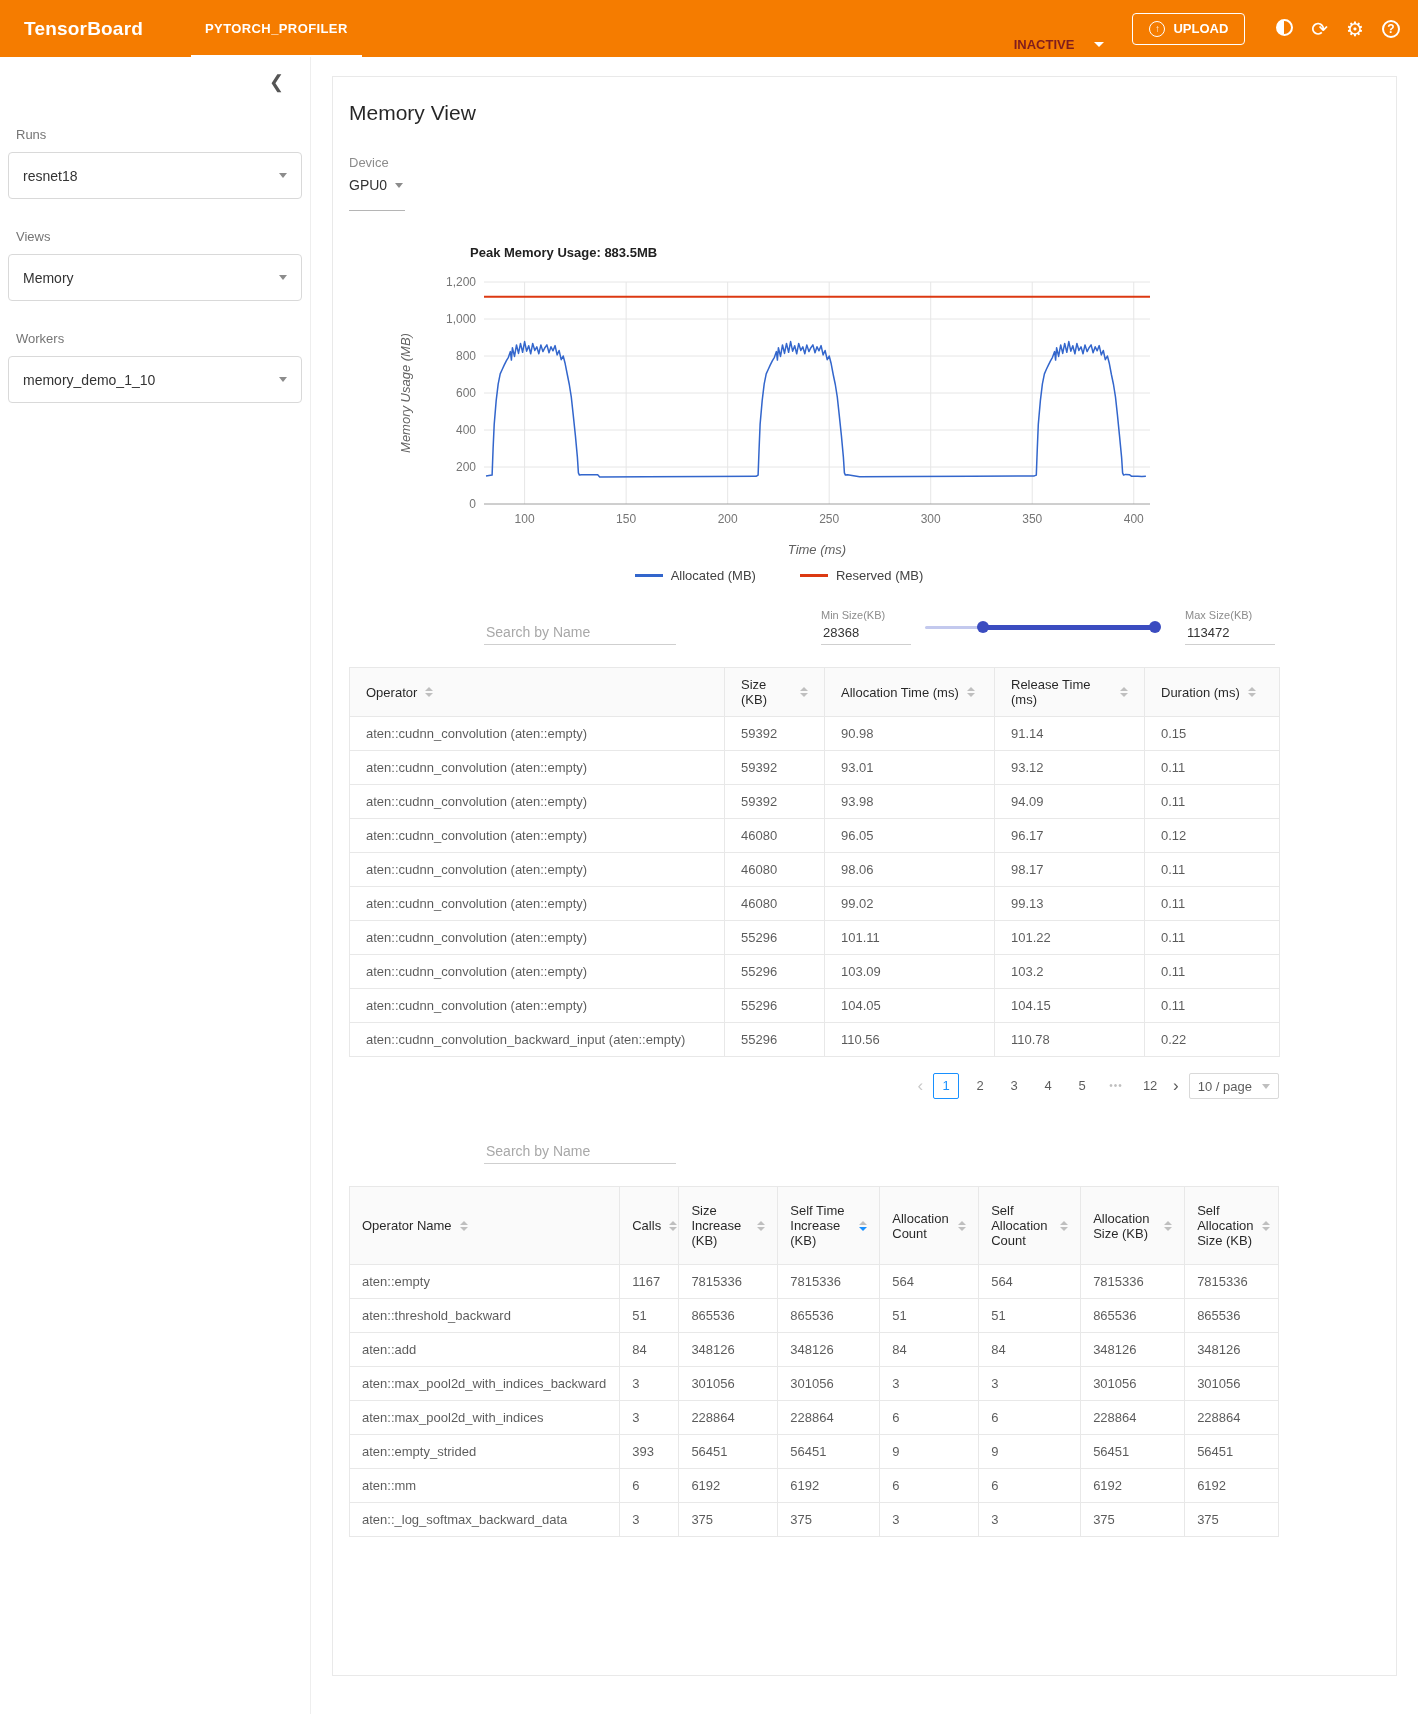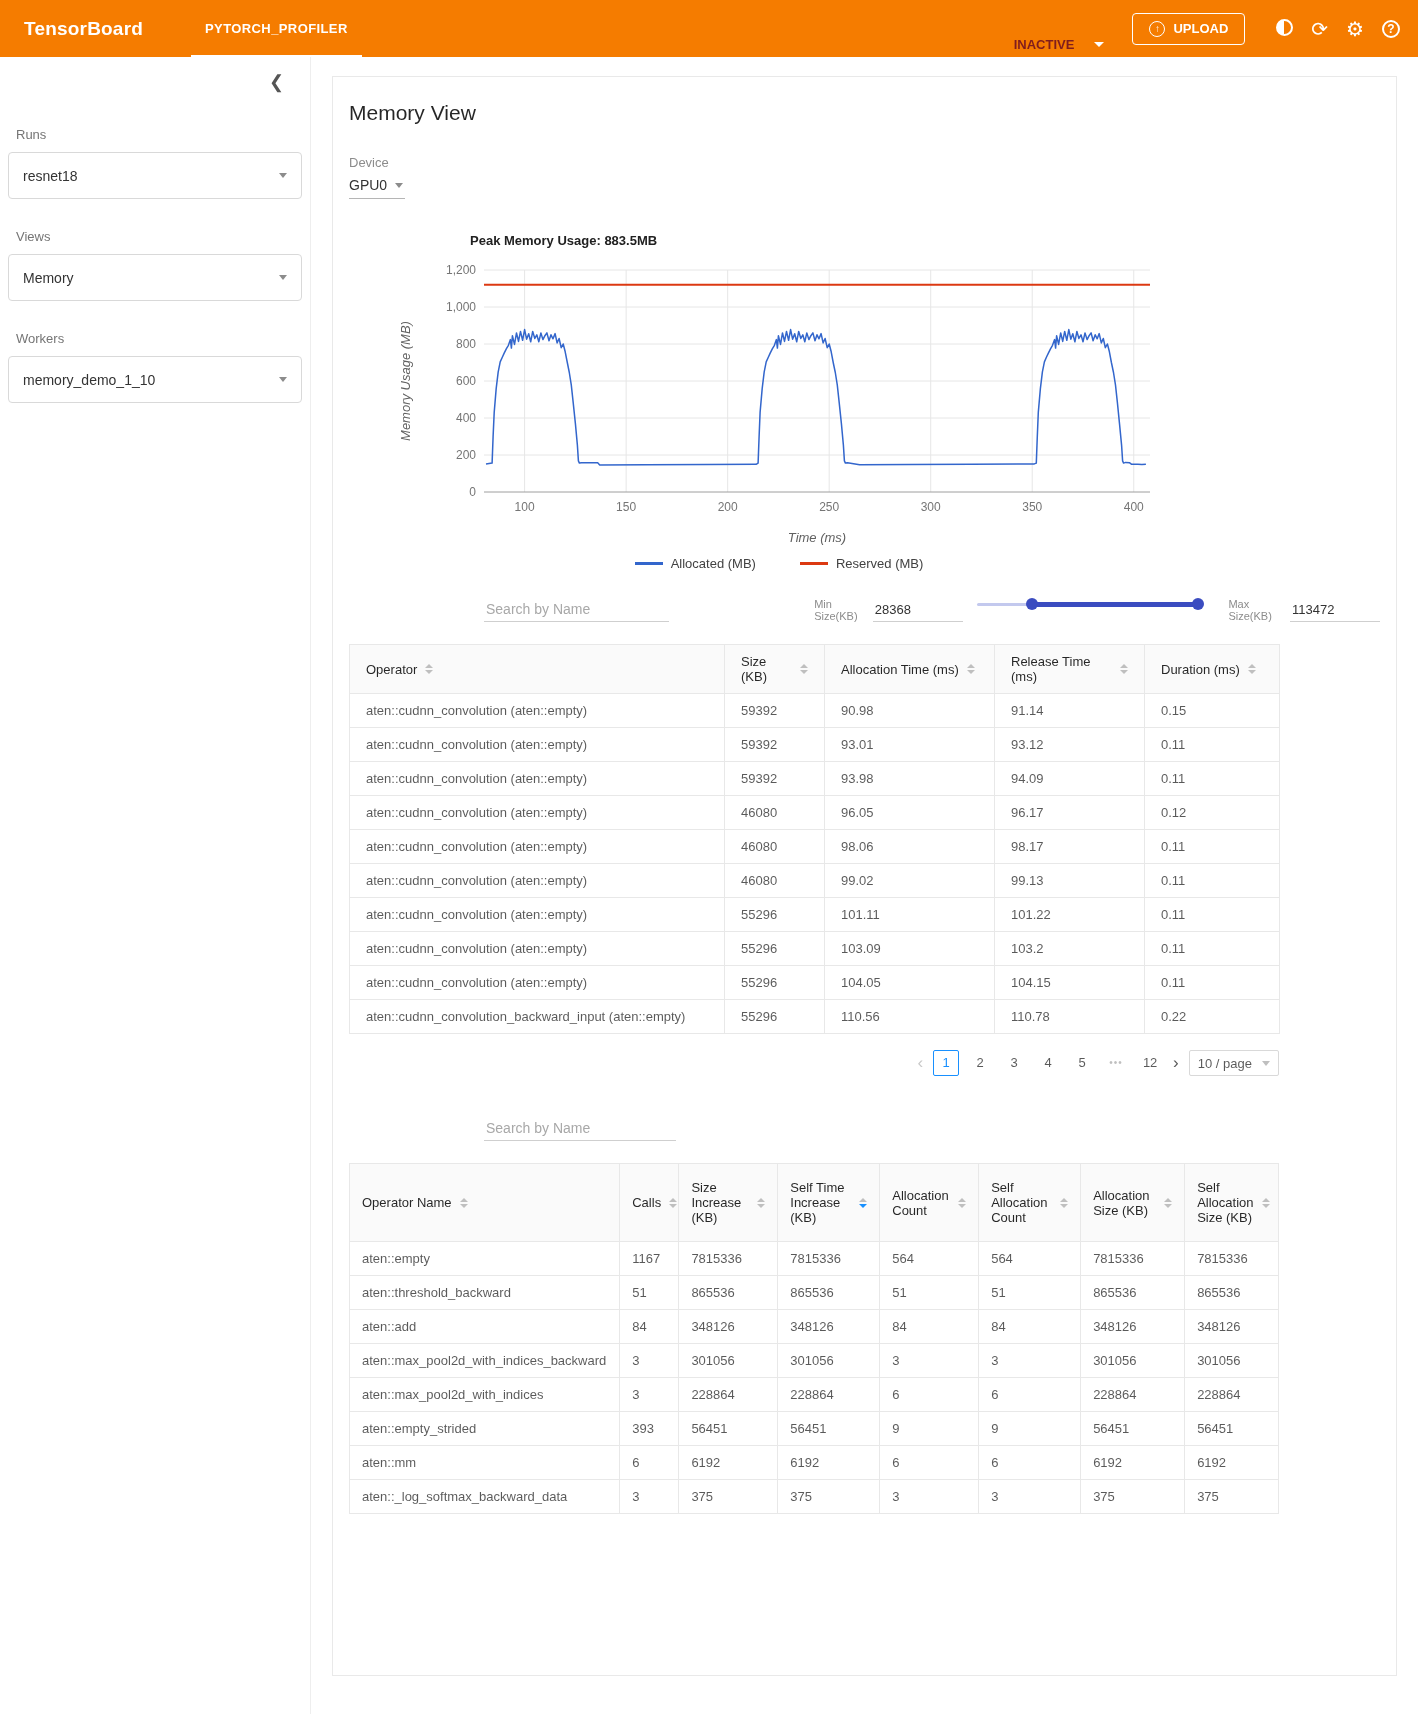--- a/index.html
+++ b/index.html
@@ -40,38 +40,38 @@
     font-size:14px; color:#333; cursor:pointer; }
   .caret-down-gray { width:0; height:0; border-left:4px solid transparent;
     border-right:4px solid transparent; border-top:5px solid #8c8c8c; }
 
   
   .main { position:absolute; left:311px; top:57px; width:1107px; height:1657px; padding:19px 21px; }
   .card { border:1px solid #e9e9e9; background:#fff; min-height:1600px; padding:16px 16px 40px 16px; }
   .page-title { font-size:21px; color:rgba(0,0,0,.85); margin:8px 0 30px 0; font-weight:normal; }
   .device-label { font-size:13px; color:#8c8c8c; }
   .device-select { display:inline-flex; align-items:center; gap:8px; font-size:14px; color:#333;
-    border-bottom:1px solid #b5b5b5; padding:5px 2px 5px 0; margin-top:2px; cursor:pointer;}
+    border-bottom:1px solid #b5b5b5; padding:5px 2px 17px 0; margin-top:2px; cursor:pointer;}
 
   
   .chart-wrap { margin:34px 0 0 45px; width:770px; }
   .chart-title { font-size:13px; font-weight:bold; color:#212121; margin-left:76px; margin-bottom:8px; }
   .tick { font-size:12px; fill:#757575; }
   .axis-label { font-size:13px; fill:#616161; font-style:italic; }
   .legend { display:flex; justify-content:center; gap:44px; margin-top:4px; }
   .legend-item { display:flex; align-items:center; gap:8px; font-size:13px; color:#424242; }
   .legend-swatch { width:28px; height:3px; display:inline-block; }
 
   
   .filter-row { display:flex; align-items:flex-end; margin:26px 0 0 135px; }
   .underline-input { border:none; border-bottom:1px solid #cfcfcf; font-size:14px; color:#333;
     padding:4px 2px; outline:none; background:transparent; font-family:inherit;}
   .search-input { width:192px; }
   .search-input::placeholder { color:#a8a8a8; }
-  .minmax-group { display:flex; flex-direction:row; gap:0;justify-content:space-between; }
+  .minmax-group { display:flex; flex-direction:column; gap:0;justify-content:space-between; }
   .minmax-label { font-size:11px; color:#8c8c8c; }
   .minmax-input { width:90px; font-size:13px; }
   .slider { position:relative; width:230px; height:12px; margin:0 14px 12px 14px; cursor:pointer;}
   .slider-rail { position:absolute; top:5px; left:0; right:0; height:3px; border-radius:2px; background:#c3c9ee; }
   .slider-track { position:absolute; top:4px; height:5px; border-radius:3px; background:#3b4cc0; }
   .slider-handle { position:absolute; top:0; width:12px; height:12px; border-radius:50%;
     background:#3b4cc0; transform:translateX(-50%); cursor:grab; }
 
   
   table { border-collapse:collapse; width:930px; table-layout:fixed; margin-top:22px; }

